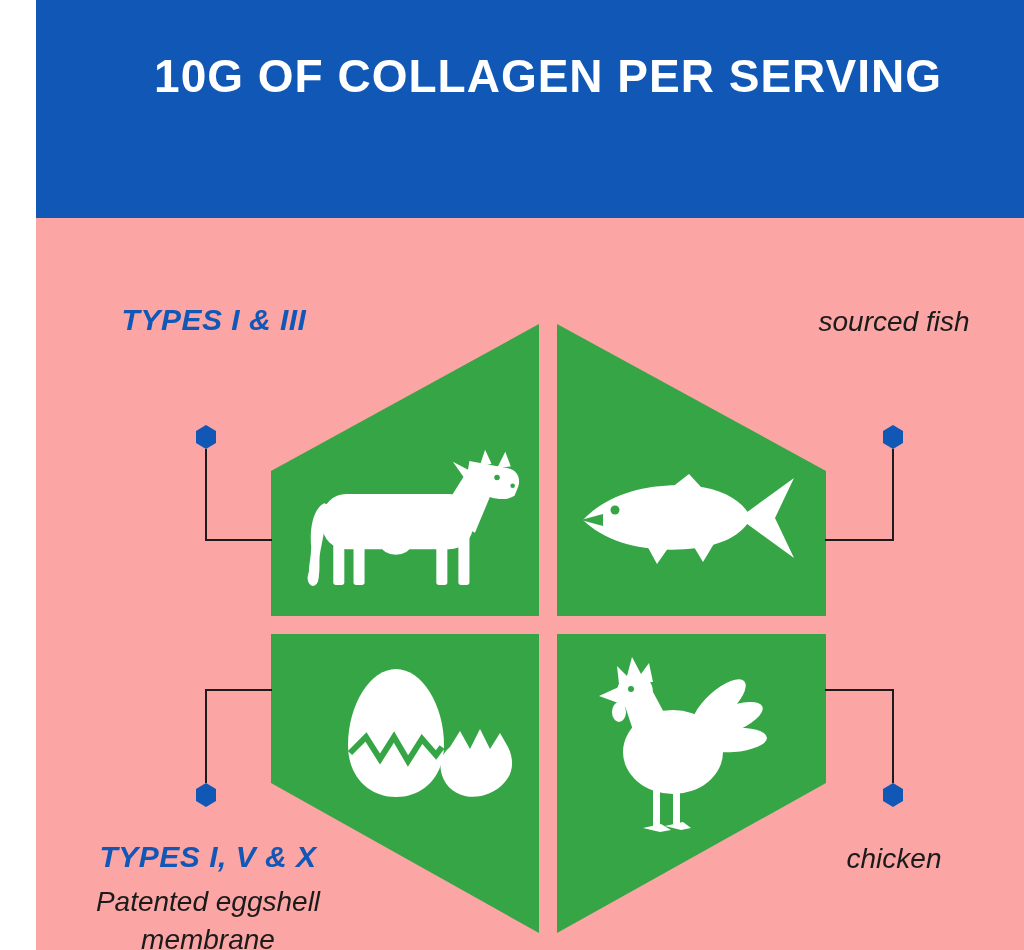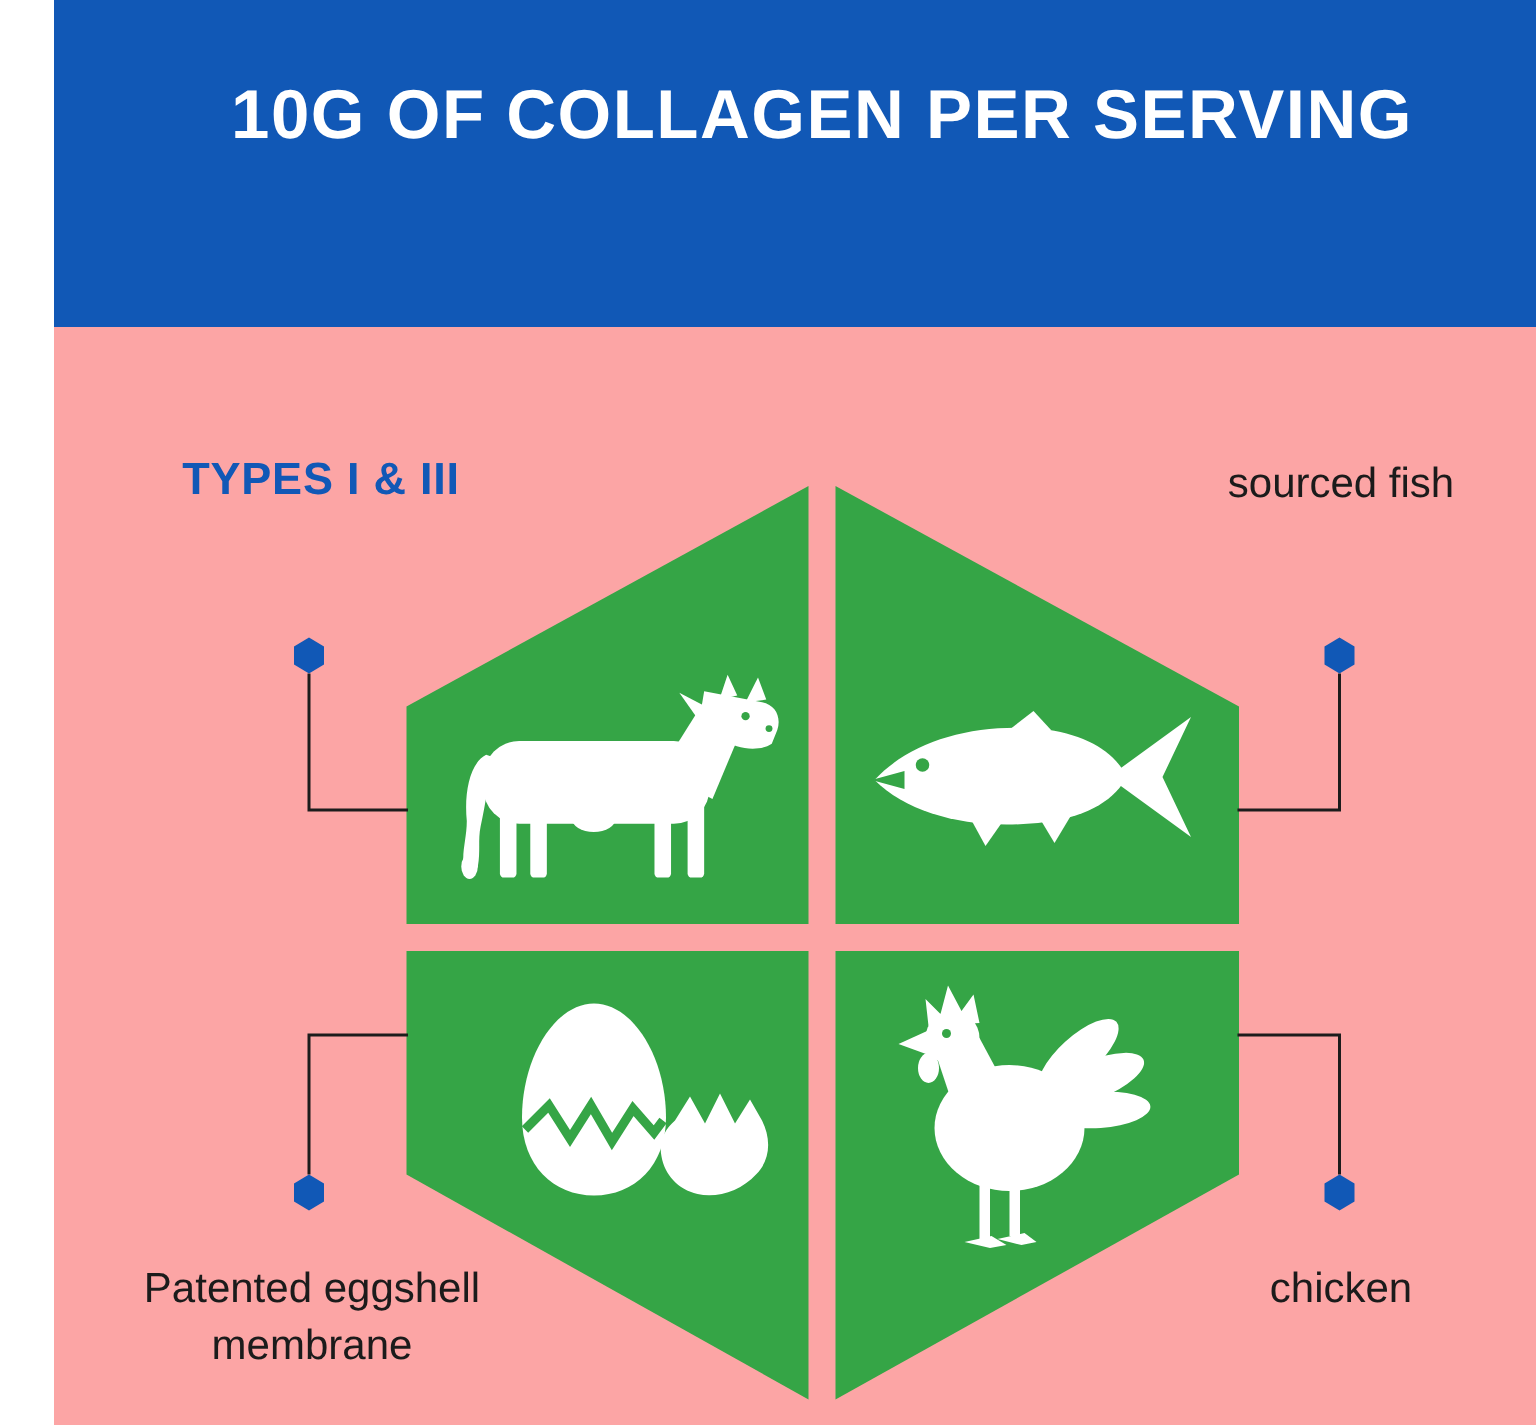--- a/index.html
+++ b/index.html
@@ -11,21 +11,21 @@
   }
   .banner {
     position:absolute; top:0; left:0; width:1024px; height:218px;
     background:#1158b6; color:#ffffff; text-align:center;
     box-sizing:border-box; padding-top:44px;
   }
   .banner-line {
     font-size:46px; line-height:64px; font-weight:800; letter-spacing:1px;
   }
   .diagram-svg { position:absolute; top:0; left:0; }
-  .label { position:absolute; text-align:center; }
+  .label { position:absolute; text-align:center;font-style:italic; }
   .type-label {
     font-size:30px; font-weight:700; color:#1158b6;
     letter-spacing:0.5px; margin-bottom:9px;
   }
   .desc { font-size:28px; color:#1b1b1b; line-height:38px; }
   .label.tl { left:8px;   top:303px; width:340px; }
   .label.tr { left:700px; top:303px; width:316px; }
   .label.bl { left:2px;   top:840px; width:340px; }
   .label.br { left:692px; top:840px; width:332px; }
 </style>
@@ -117,20 +117,21 @@
     <div class="type-label">TYPES I &amp; III</div>
   </div>
 
   <div class="label tr">
     <div class="desc">
       <div>sourced fish</div>
     </div>
   </div>
 
   <div class="label bl">
+    <div class="type-label">TYPES I, V &amp; X</div>
     <div class="desc">
       <div>Patented eggshell</div>
       <div>membrane</div>
     </div>
   </div>
 
   <div class="label br">
     <div class="desc">
       <div>chicken</div>
     </div>

